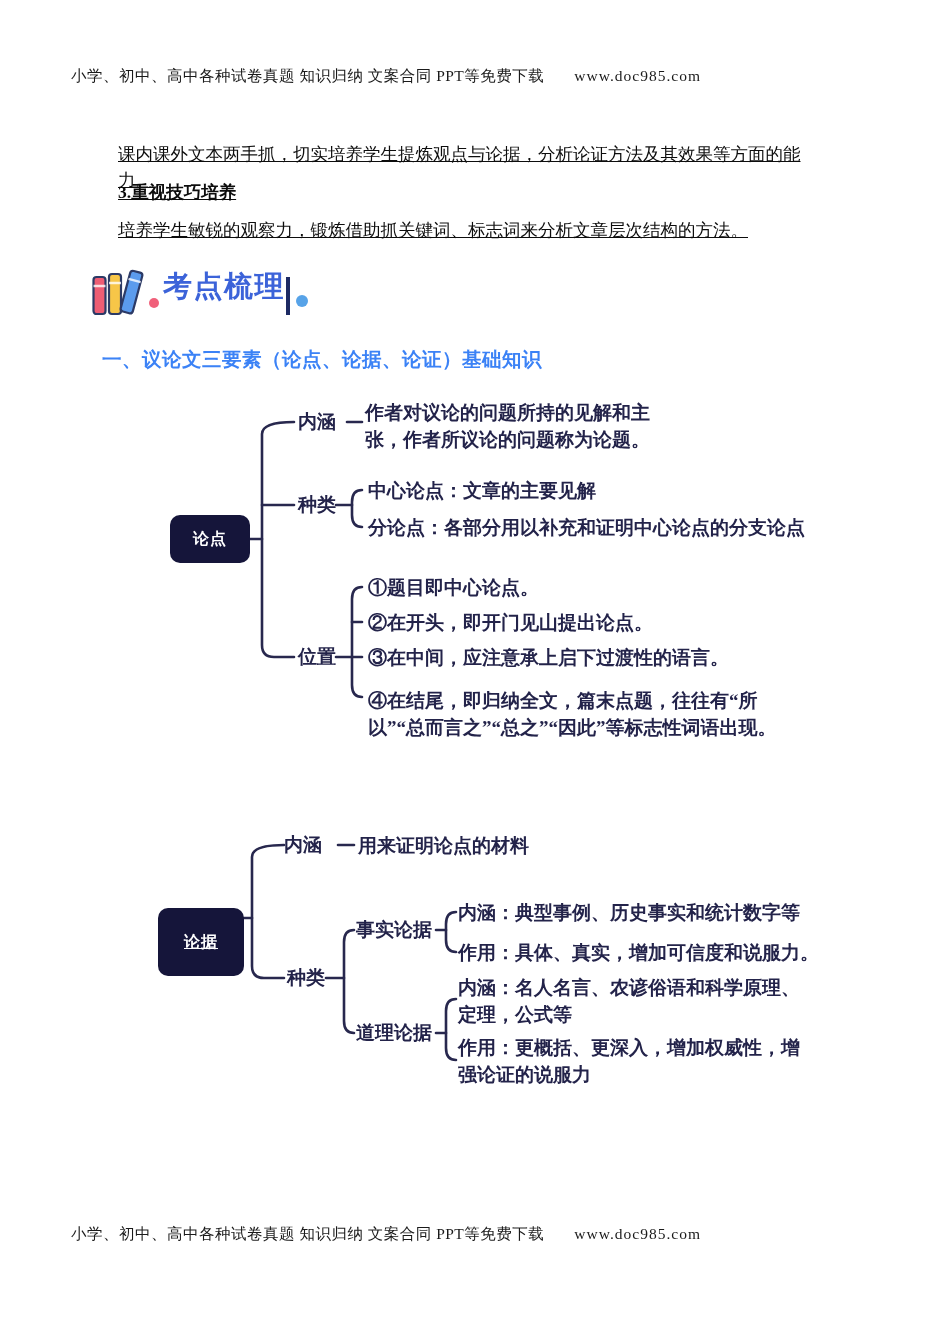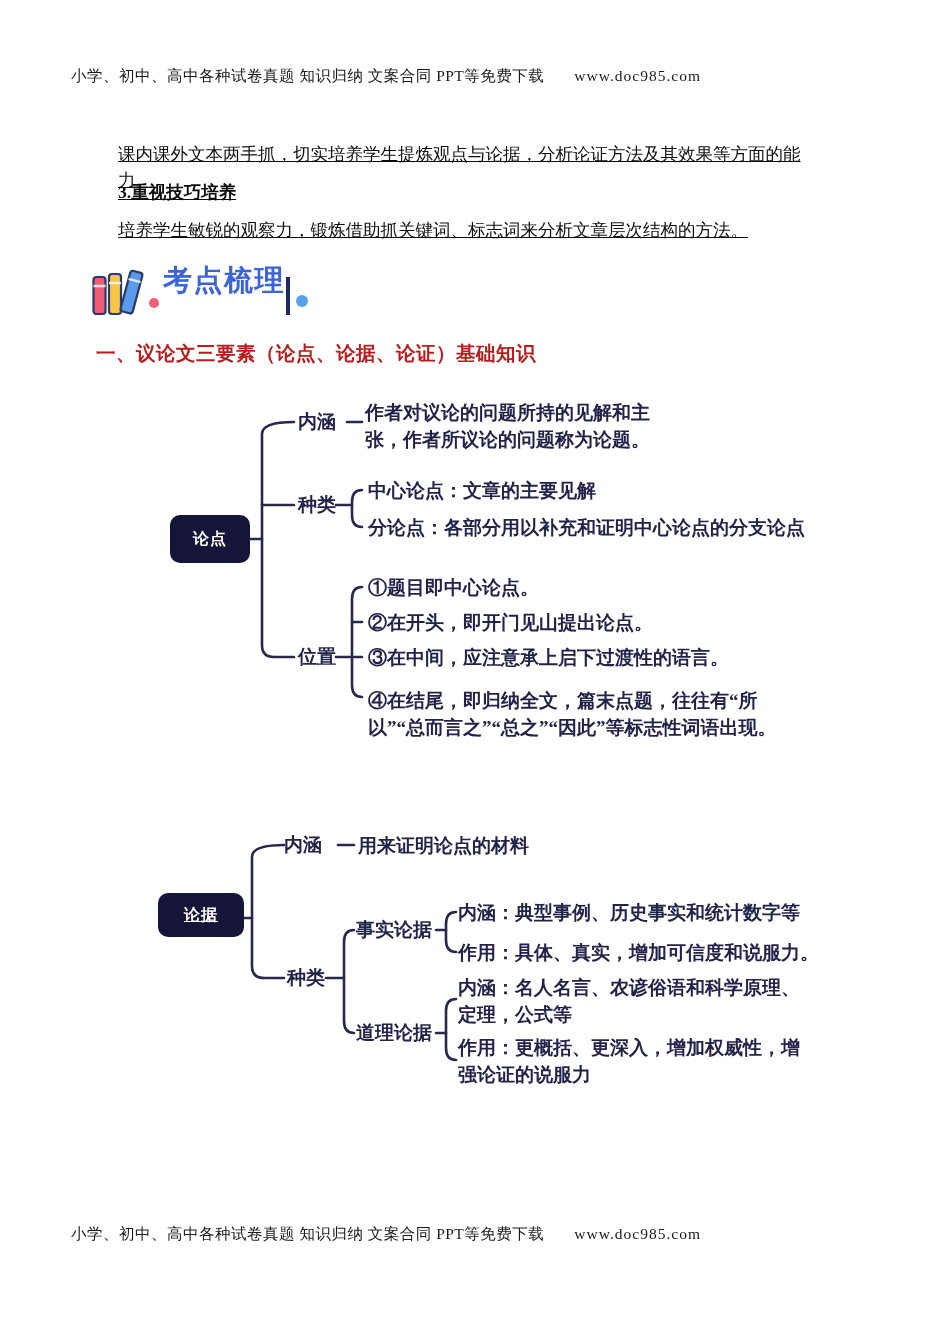--- a/index.html
+++ b/index.html
@@ -5,27 +5,27 @@
   html,body{margin:0;padding:0;background:#ffffff;}
   .page{position:relative;width:950px;height:1344px;background:#ffffff;overflow:hidden;
         font-family:"Liberation Serif",serif;color:#111;}
   .hdr{position:absolute;left:0;width:772px;text-align:center;font-size:15.5px;color:#1a1a1a;
        letter-spacing:.5px;white-space:nowrap;}
   .hdr .url{margin-left:30px;letter-spacing:1px;}
   .para{position:absolute;left:118px;width:716px;margin:0;font-size:17.5px;line-height:26px;color:#0d0d0d;text-decoration:underline;}
   .boldhead{font-weight:bold;font-family:"Liberation Serif",serif;}
   .badge{position:absolute;left:90px;top:257px;height:62px;display:flex;align-items:flex-end;}
   .badge-title{font-family:"Liberation Sans",sans-serif;font-weight:800;font-size:29px;
-               color:#3c63d9;letter-spacing:1.5px;line-height:1;margin-left:3px;margin-bottom:24px;}
+               color:#3c63d9;letter-spacing:1.5px;line-height:1;margin-left:3px;margin-bottom:18px;}
   .dot{display:inline-block;border-radius:50%;}
   .dot-pink{width:10px;height:10px;background:#f0607a;margin:0 1px 11px 5px;}
   .cursor-bar{display:inline-block;width:3.5px;height:38px;background:#1d2a63;margin:0 0 4px 1px;}
   .dot-blue{width:12px;height:12px;background:#57a3e8;margin:0 0 12px 6px;}
-  .sec-heading{position:absolute;left:88px;top:332px;margin:8px;font-family:"Liberation Sans",sans-serif;
-               font-weight:bold;font-size:19.5px;color:#b91c1c;letter-spacing:.5px;white-space:nowrap;}
+  .sec-heading{position:absolute;left:88px;top:332px;margin:14px;font-family:"Liberation Sans",sans-serif;
+               font-weight:bold;font-size:19.5px;color:#3b82f6;letter-spacing:.5px;white-space:nowrap;}
   .mindmap{position:absolute;}
   .mindmap svg.lines{position:absolute;left:0;top:0;}
   .mm-root{position:absolute;display:flex;align-items:center;justify-content:center;
            background:#15153a;color:#ffffff;border-radius:10px;
            font-family:"Liberation Sans",sans-serif;font-weight:bold;font-size:16px;letter-spacing:1px;}
   .mm-lbl,.mm-txt{position:absolute;font-family:Liberation Serif, serif;font-weight:600;
                   font-size:19px;line-height:27px;color:#23234a;}
   .mm-lbl{white-space:nowrap;line-height:26px;}
   .mm-txt.nowrap{white-space:nowrap;}
   .ftr{bottom:auto;}
@@ -96,21 +96,21 @@
         <path d="M144 25 Q112 25 112 37 L112 146 Q112 158 124 158 L144 158"></path>
         <path d="M198 25 L214 25"></path>
         <path d="M186 158 L204 158"></path>
         <path d="M214 110 Q204 110 204 122 L204 201 Q204 213 214 213"></path>
         <path d="M296 110 L306 110"></path>
         <path d="M316 92 Q306 92 306 104 L306 120 Q306 132 316 132"></path>
         <path d="M296 213 L306 213"></path>
         <path d="M316 179 Q306 179 306 191 L306 228 Q306 240 316 240"></path>
       </g>
     </svg>
-    <div class="mm-root" style="left:18px;top:73px;width:86px;height:44px;text-decoration:underline;">论据</div>
+    <div class="mm-root" style="left:18px;top:88px;width:86px;height:68px;text-decoration:underline;">论据</div>
     <div class="mm-lbl" style="left:144px;top:12px;">内涵</div>
     <div class="mm-txt nowrap" style="left:218px;top:12px;">用来证明论点的材料</div>
     <div class="mm-lbl" style="left:147px;top:145px;">种类</div>
     <div class="mm-lbl" style="left:216px;top:97px;">事实论据</div>
     <div class="mm-txt nowrap" style="left:318px;top:79px;">内涵：典型事例、历史事实和统计数字等</div>
     <div class="mm-txt nowrap" style="left:318px;top:119px;">作用：具体、真实，增加可信度和说服力。</div>
     <div class="mm-lbl" style="left:216px;top:200px;">道理论据</div>
     <div class="mm-txt" style="left:318px;top:154px;width:352px;">内涵：名人名言、农谚俗语和科学原理、定理，公式等</div>
     <div class="mm-txt" style="left:318px;top:214px;width:352px;">作用：更概括、更深入，增加权威性，增强论证的说服力</div>
   </div>

